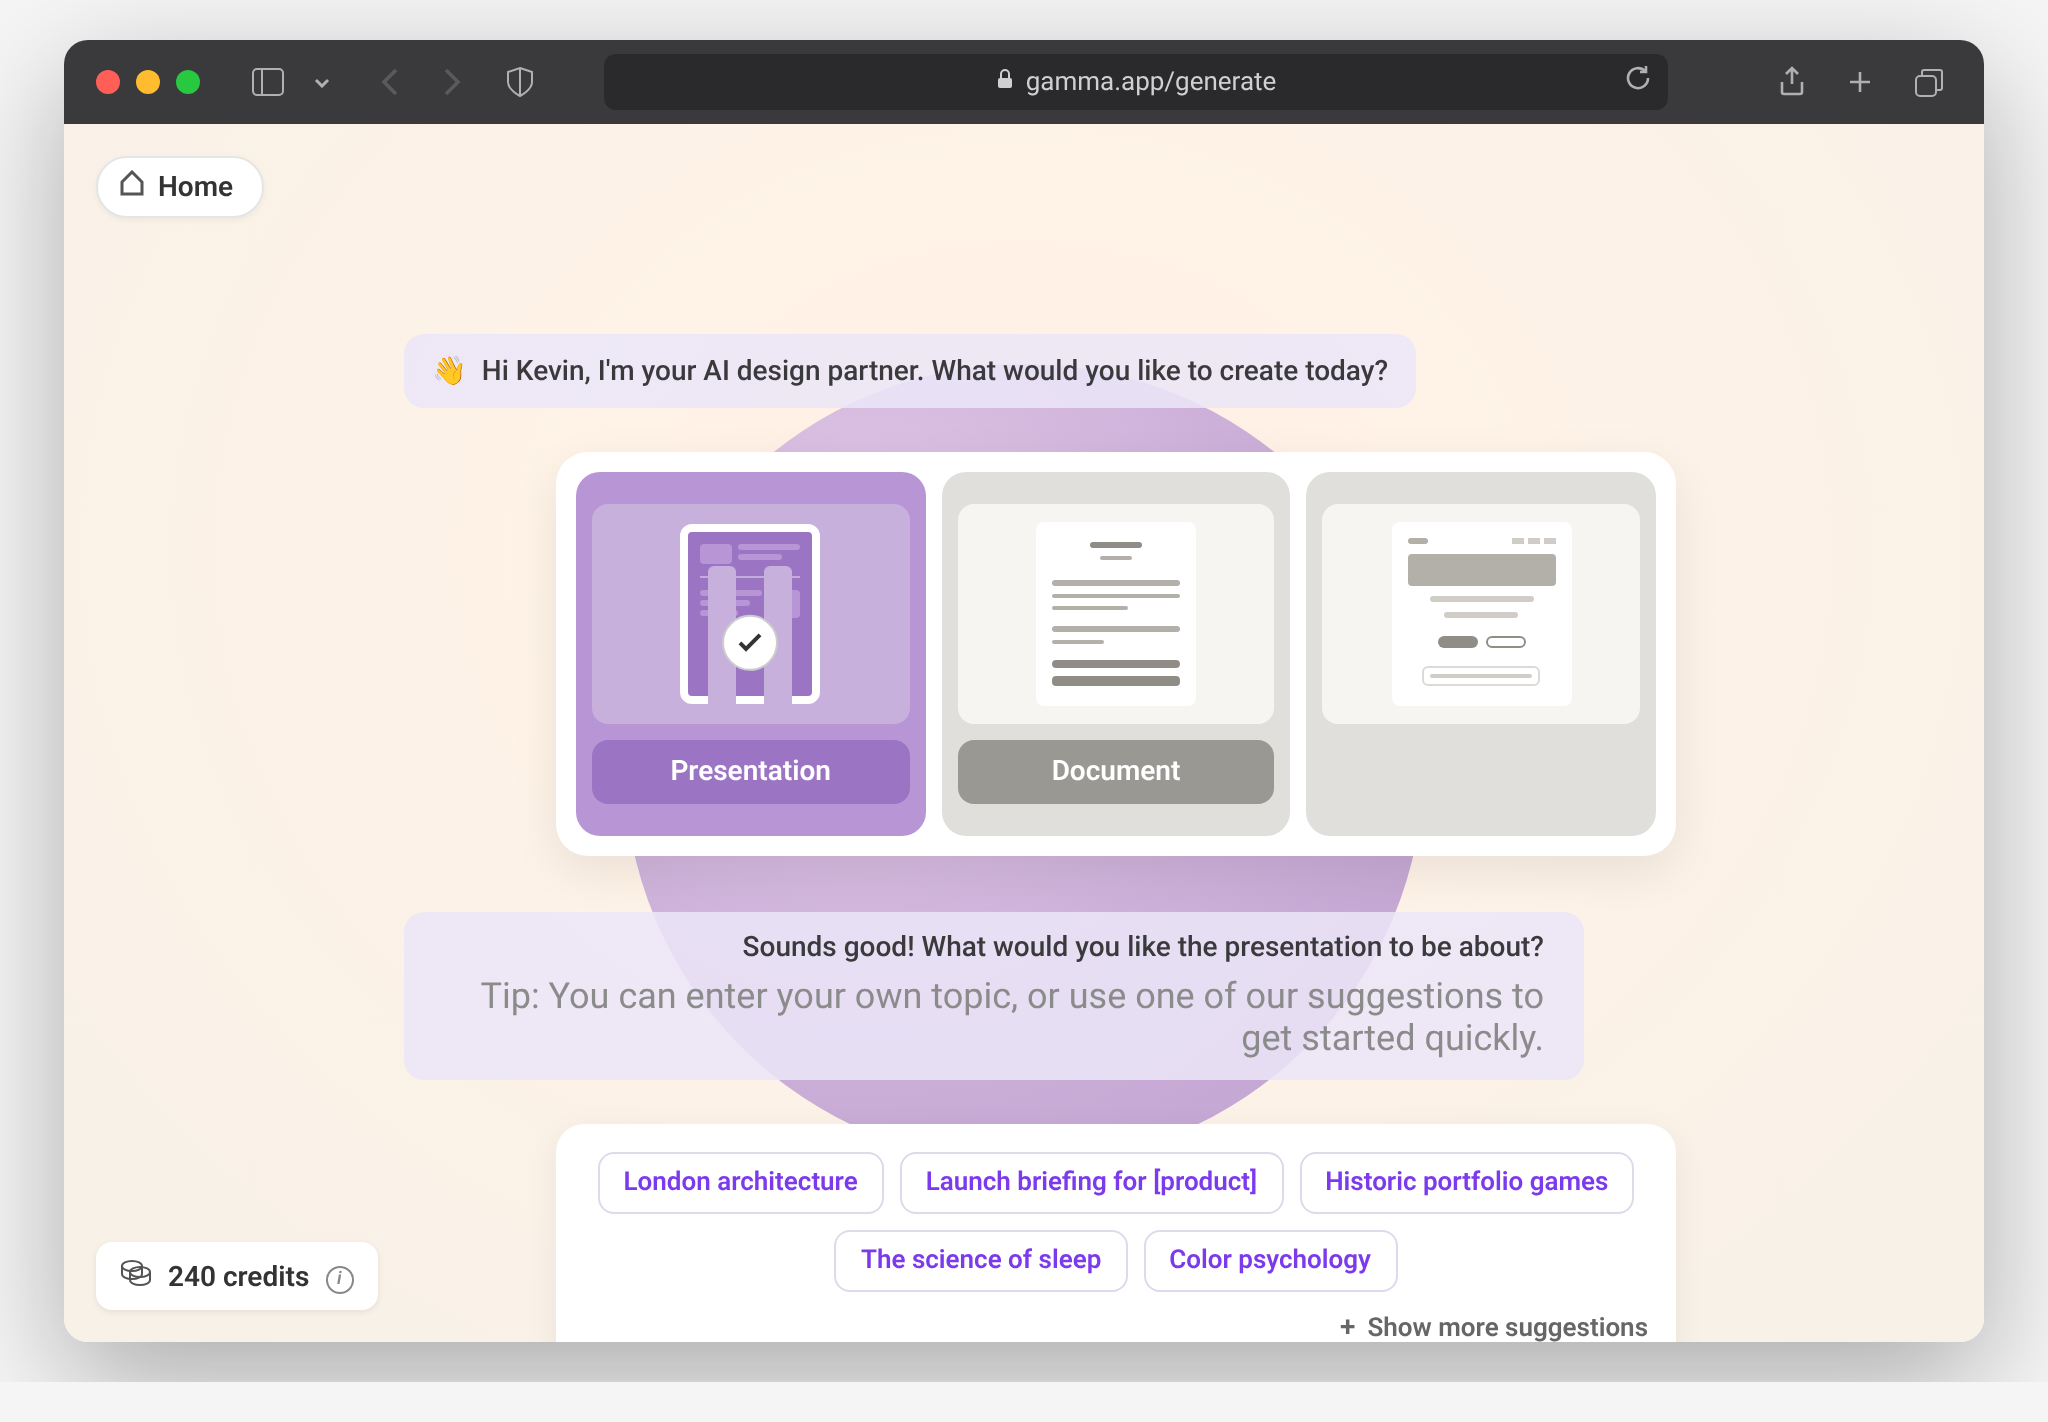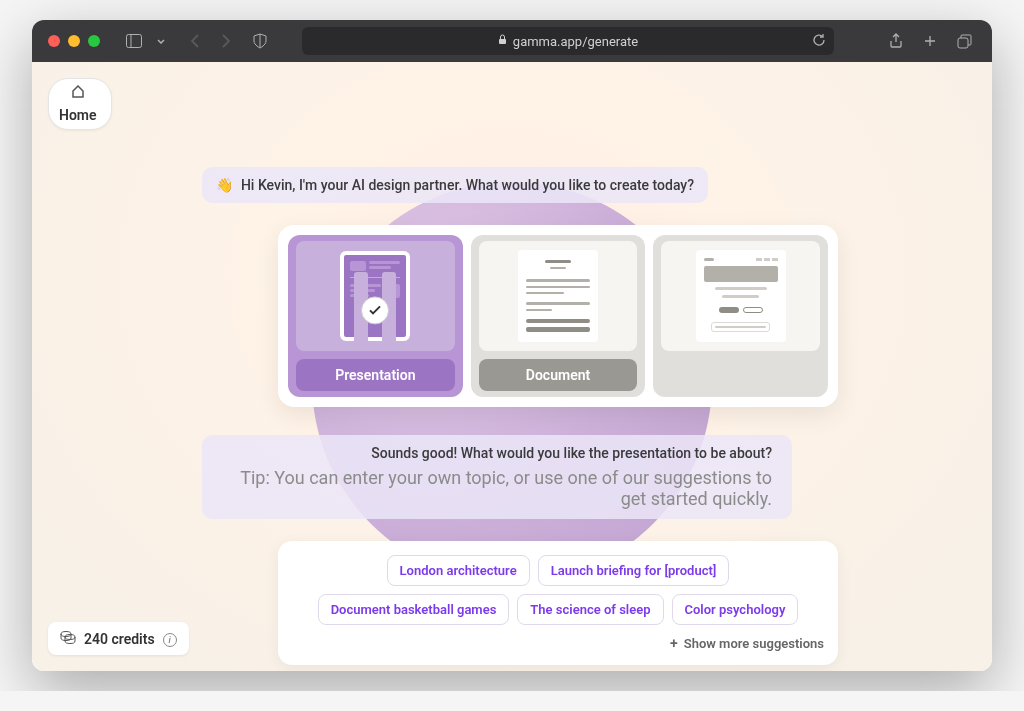--- a/index.html
+++ b/index.html
@@ -91,21 +91,20 @@
   padding: 6px 14px 6px 10px;
   display: flex;
   align-items: center;
   gap: 6px;
   font-size: 14px;
   font-weight: 600;
   color: #333;
   cursor: pointer;
   z-index: 10;
   box-shadow: 0 1px 3px rgba(0,0,0,0.05);
-  flex-direction: column;
 }
 
 .credits-badge {
   position: absolute;
   bottom: 16px;
   left: 16px;
   background: #fff;
   border-radius: 8px;
   padding: 8px 12px;
   display: flex;
@@ -148,21 +147,21 @@
   gap: 8px;
   box-shadow: 0 8px 24px rgba(0,0,0,0.08);
   margin-bottom: 28px;
   margin-left: 46px;
   margin-right: -46px;
 }
 
 .type-card {
   flex: 1;
   border-radius: 12px;
-  padding: 6px 8px;
+  padding: 16px 8px;
   display: flex;
   flex-direction: column;
   align-items: flex-end;
   cursor: pointer;
   position: relative;
 }
 .type-card.selected { background: #b895d4; }
 .type-card.unselected { background: #e0dfdc; }
 
 .card-preview {
@@ -550,21 +549,21 @@
 
       <div class="followup-bubble">
         <div>Sounds good! What would you like the presentation to be about?</div>
         <div class="followup-tip">Tip: You can enter your own topic, or use one of our suggestions to get started quickly.</div>
       </div>
 
       <div class="input-panel">
         <div class="suggestions">
           <div class="suggestion-chip">London architecture</div>
           <div class="suggestion-chip">Launch briefing for [product]</div>
-          <div class="suggestion-chip">Document basketball games</div>
+          <div class="suggestion-chip">Historic portfolio games</div>
           <div class="suggestion-chip">The science of sleep</div>
           <div class="suggestion-chip">Color psychology</div>
         </div>
         <div class="show-more">
           <span class="plus">+</span>
           <span>Show more suggestions</span>
         </div>
       </div>
 
     </div>

